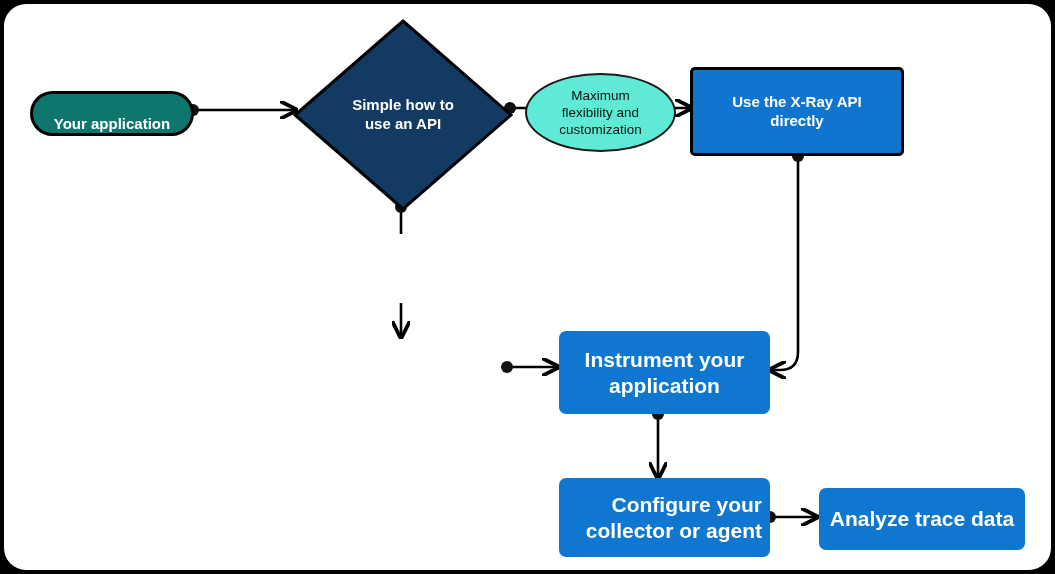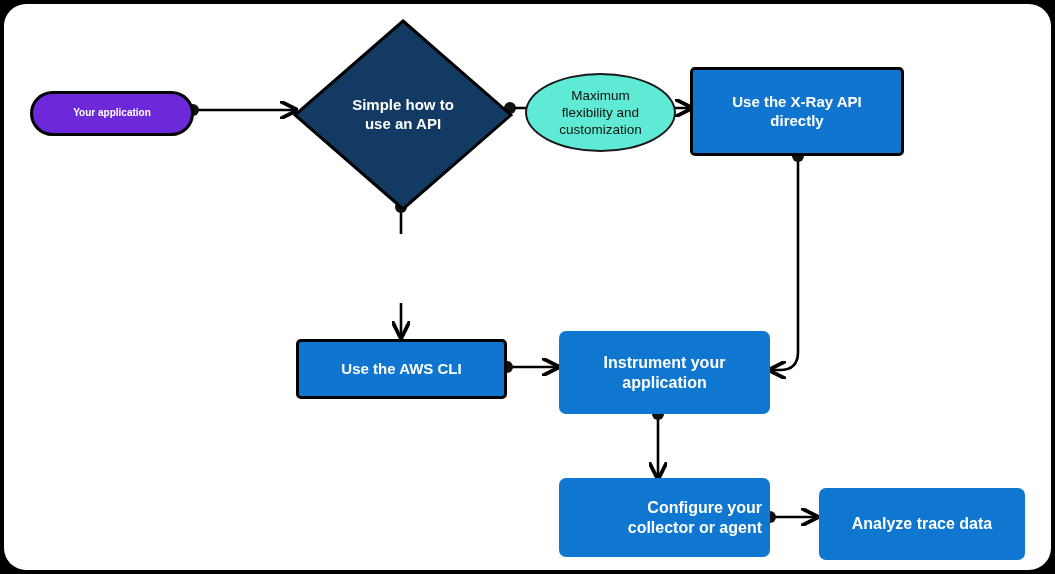--- a/index.html
+++ b/index.html
@@ -56,26 +56,27 @@
   .node .label {
     display: block;
     width: 100%;
     padding: 0 8px;
     box-sizing: border-box;
     white-space: pre-line;
   }
 
   
   .pill-navy {
-    background: #6d28d9;
+    background: #0f766e;
     border: 3px solid #000000;
     border-radius: 999px;
     color: #ffffff;
     font-weight: bold;
-    font-size: 10px;
+    font-size: 15px;
+    align-items: flex-end;
   }
 
   
   .diamond-wrap {
     position: absolute;
   }
   .diamond-shape {
     position: absolute;
     left: 0;
     top: 0;
@@ -120,21 +121,21 @@
     font-size: 15px;
   }
 
   
   .rect-blue {
     background: #1077D1;
     border: none;
     border-radius: 7px;
     color: #ffffff;
     font-weight: bold;
-    font-size: 16px;
+    font-size: 21px;
   }
 </style>
 </head>
 <body>
 
 <div id="canvas">
   <div id="sheet">
 
     <svg id="edges" viewBox="0 0 1047 566" width="1047" height="566" xmlns="http://www.w3.org/2000/svg">
       <defs>
@@ -204,32 +205,29 @@
 flexibility and
 customization</span>
     </div>
 
 
     <div class="node rect-blue-outlined" style="left:686px; top:63px; width:214px; height:89px;">
       <span class="label">Use the X-Ray API
 directly</span>
     </div>
 
-    <div class="node rect-blue-outlined" style="left:292px; top:335px; width:211px; height:60px;">
-      <span class="label">Use the AWS CLI</span>
-    </div>
 
     <div class="node rect-blue" style="left:555px; top:327px; width:211px; height:83px;">
       <span class="label">Instrument your
 application</span>
     </div>
 
     <div class="node rect-blue" style="left:555px; top:474px; width:211px; height:79px;text-align:right;">
       <span class="label">Configure your
 collector or agent</span>
     </div>
 
-    <div class="node rect-blue" style="left:815px; top:484px; width:206px; height:72px;">
+    <div class="node rect-blue" style="left:815px; top:484px; width:206px; height:62px;">
       <span class="label">Analyze trace data</span>
     </div>
 
   </div>
 </div>
 
 </body></html>

